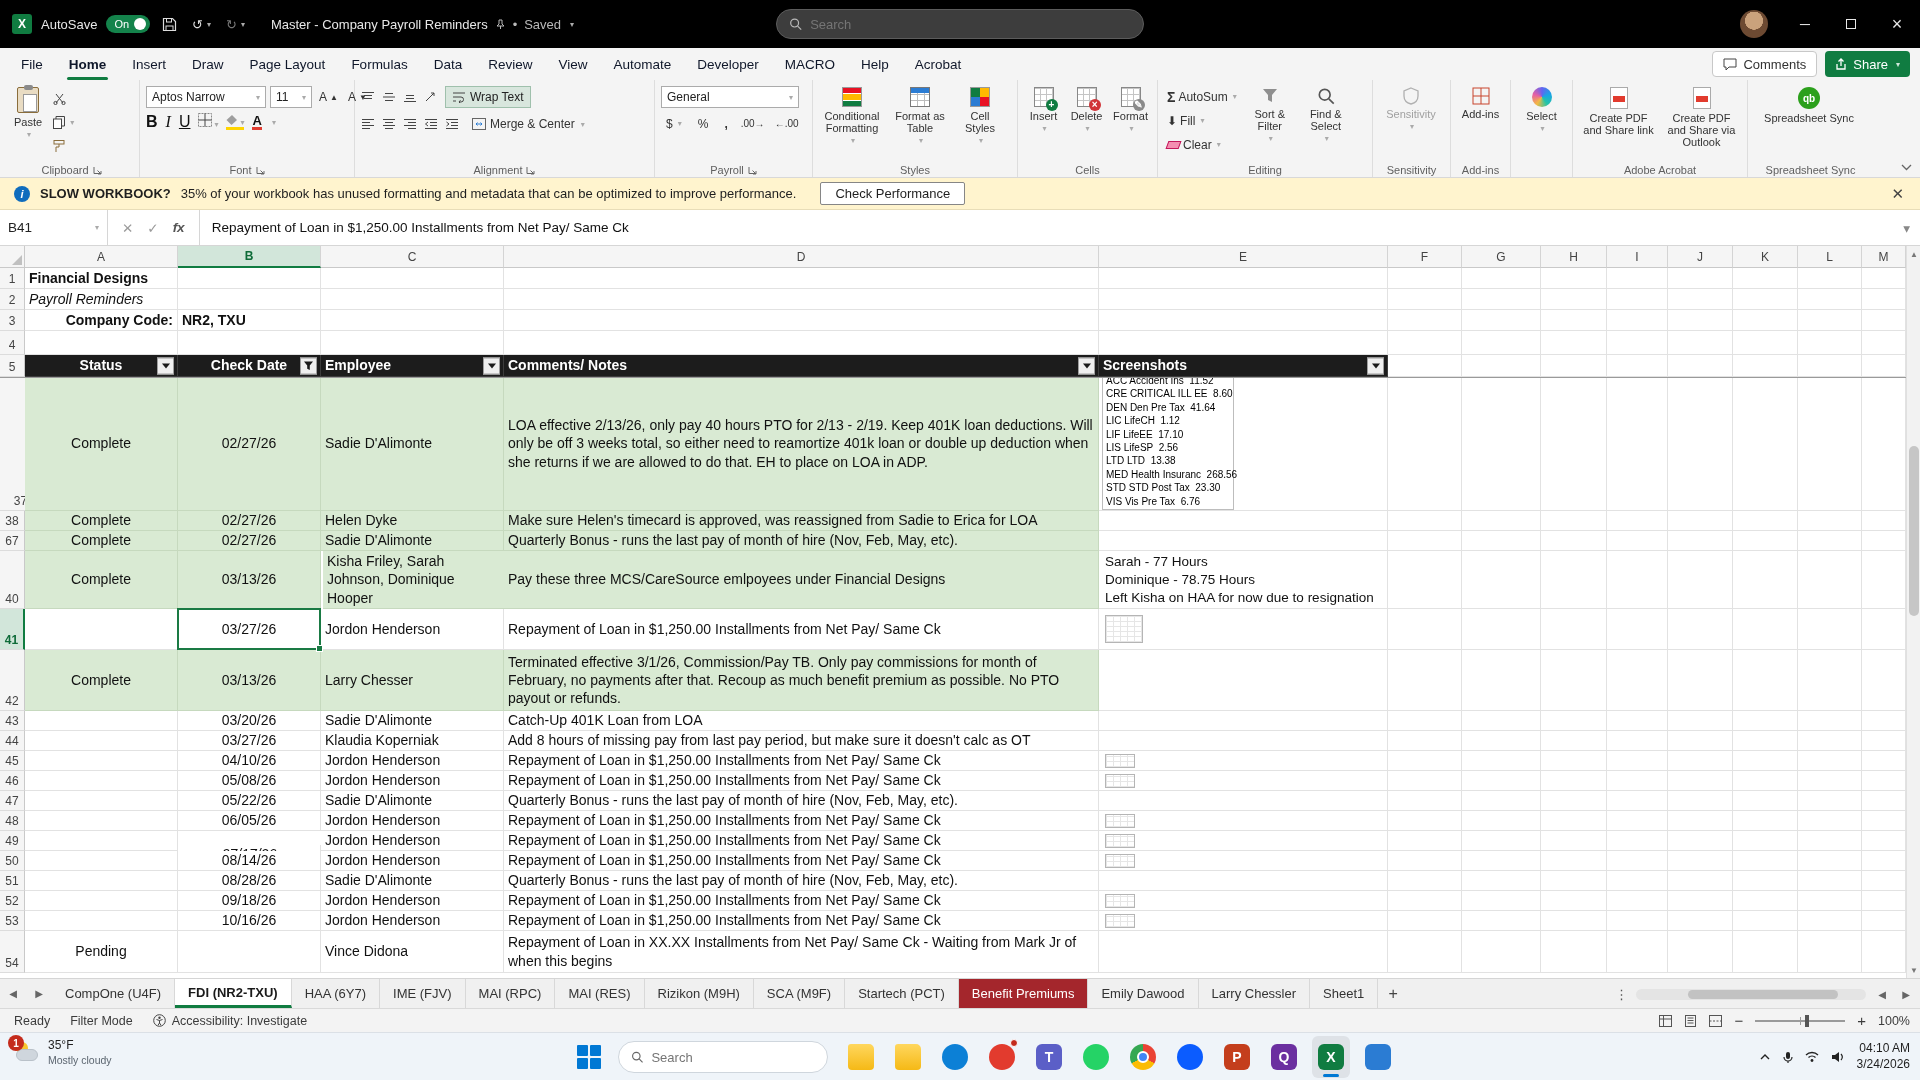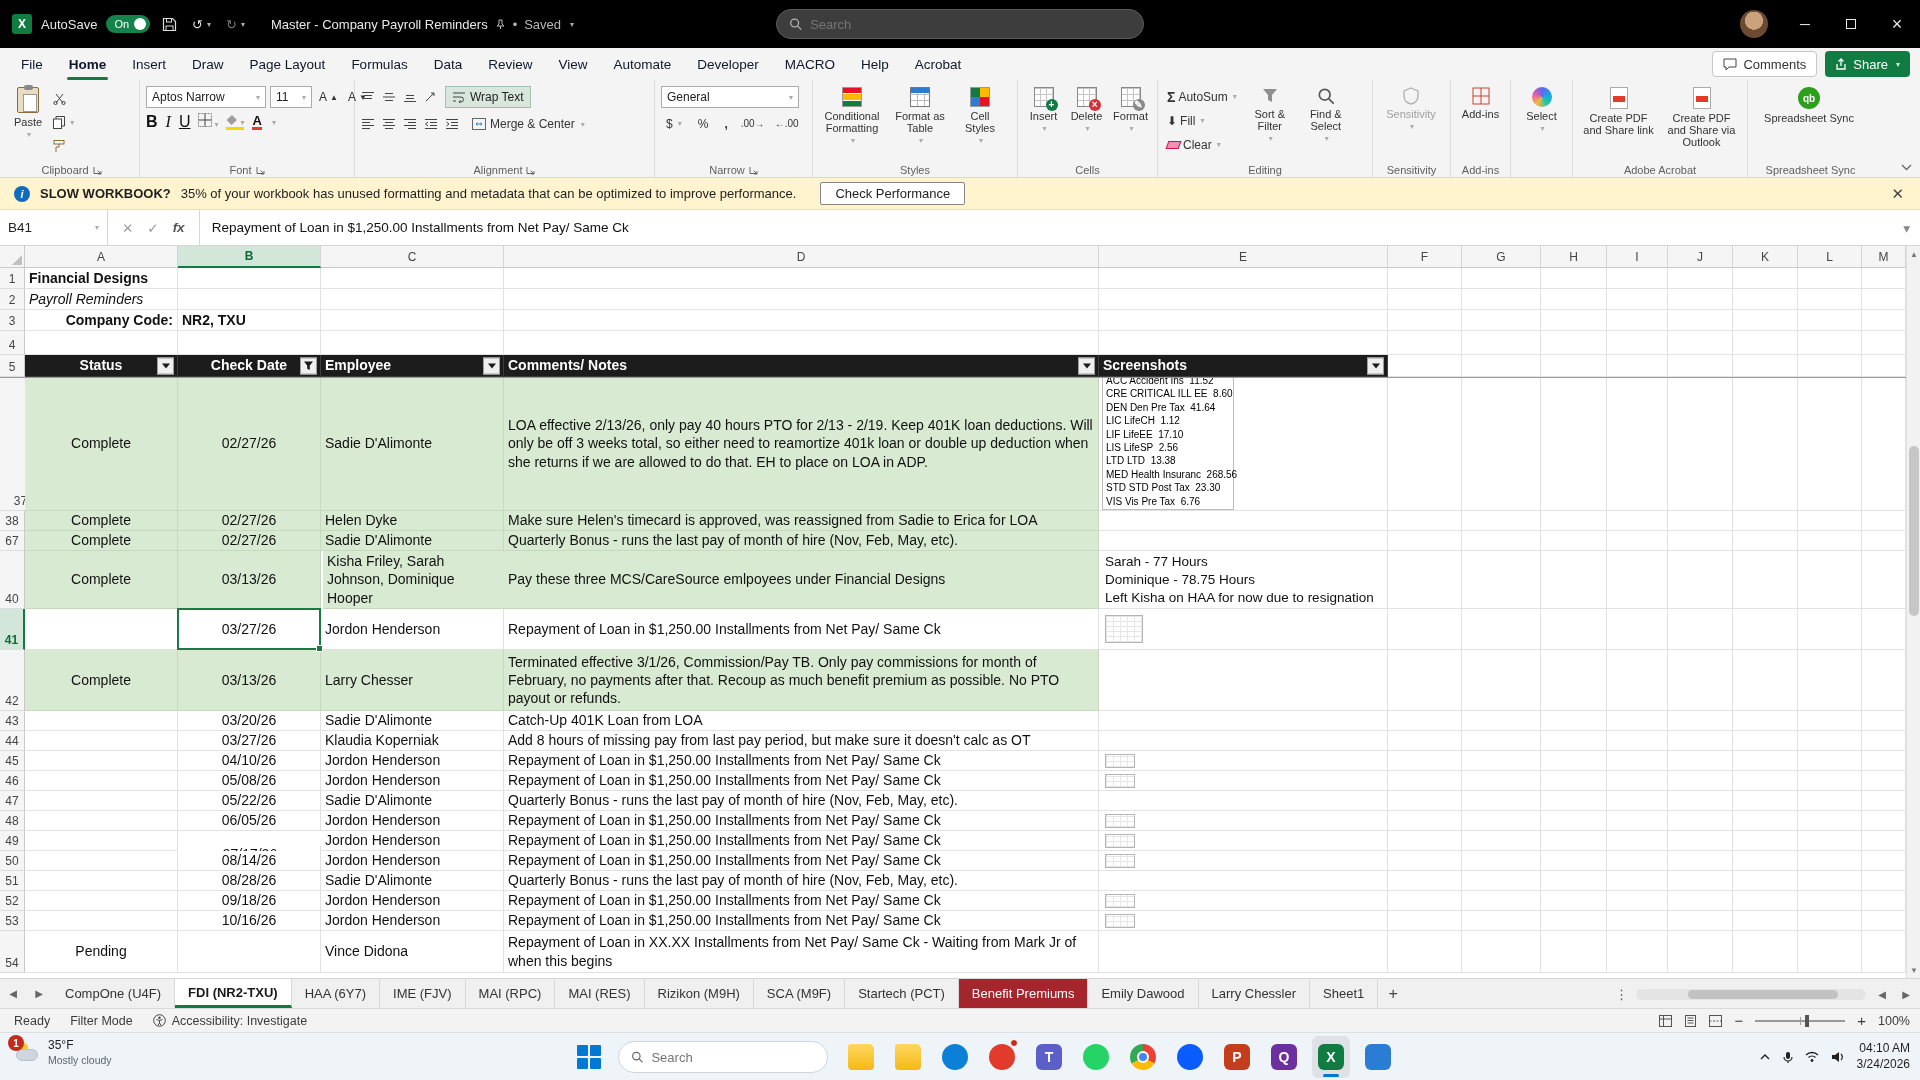--- a/index.html
+++ b/index.html
@@ -401,21 +401,21 @@
         </div>
         <div class="rrow" style="gap:10px;padding-left:2px">
           <span class="sbtn">$<span class="car">▾</span></span>
           <span class="sbtn">%</span>
           <span class="sbtn" style="font-weight:700">,</span>
           <span class="dec">.00→</span>
           <span class="dec">←.00</span>
         </div>
       </div>
       <div class="rg-label">
-          <span>Narrow</span>
+          <span>Payroll</span>
           <span class="launcher">
             <svg width="9" height="9" viewBox="0 0 9 9">
               <path d="M1 1 V7.5 H7.5 M4.5 4.5 L8 8 M8 5 V8 H5" stroke="#666" fill="none"></path>
             </svg>
           </span>
         </div>
     </div>
 
     <div class="rgroup" style="width:205px">
       <div class="bigbtn2" style="width:66px">

